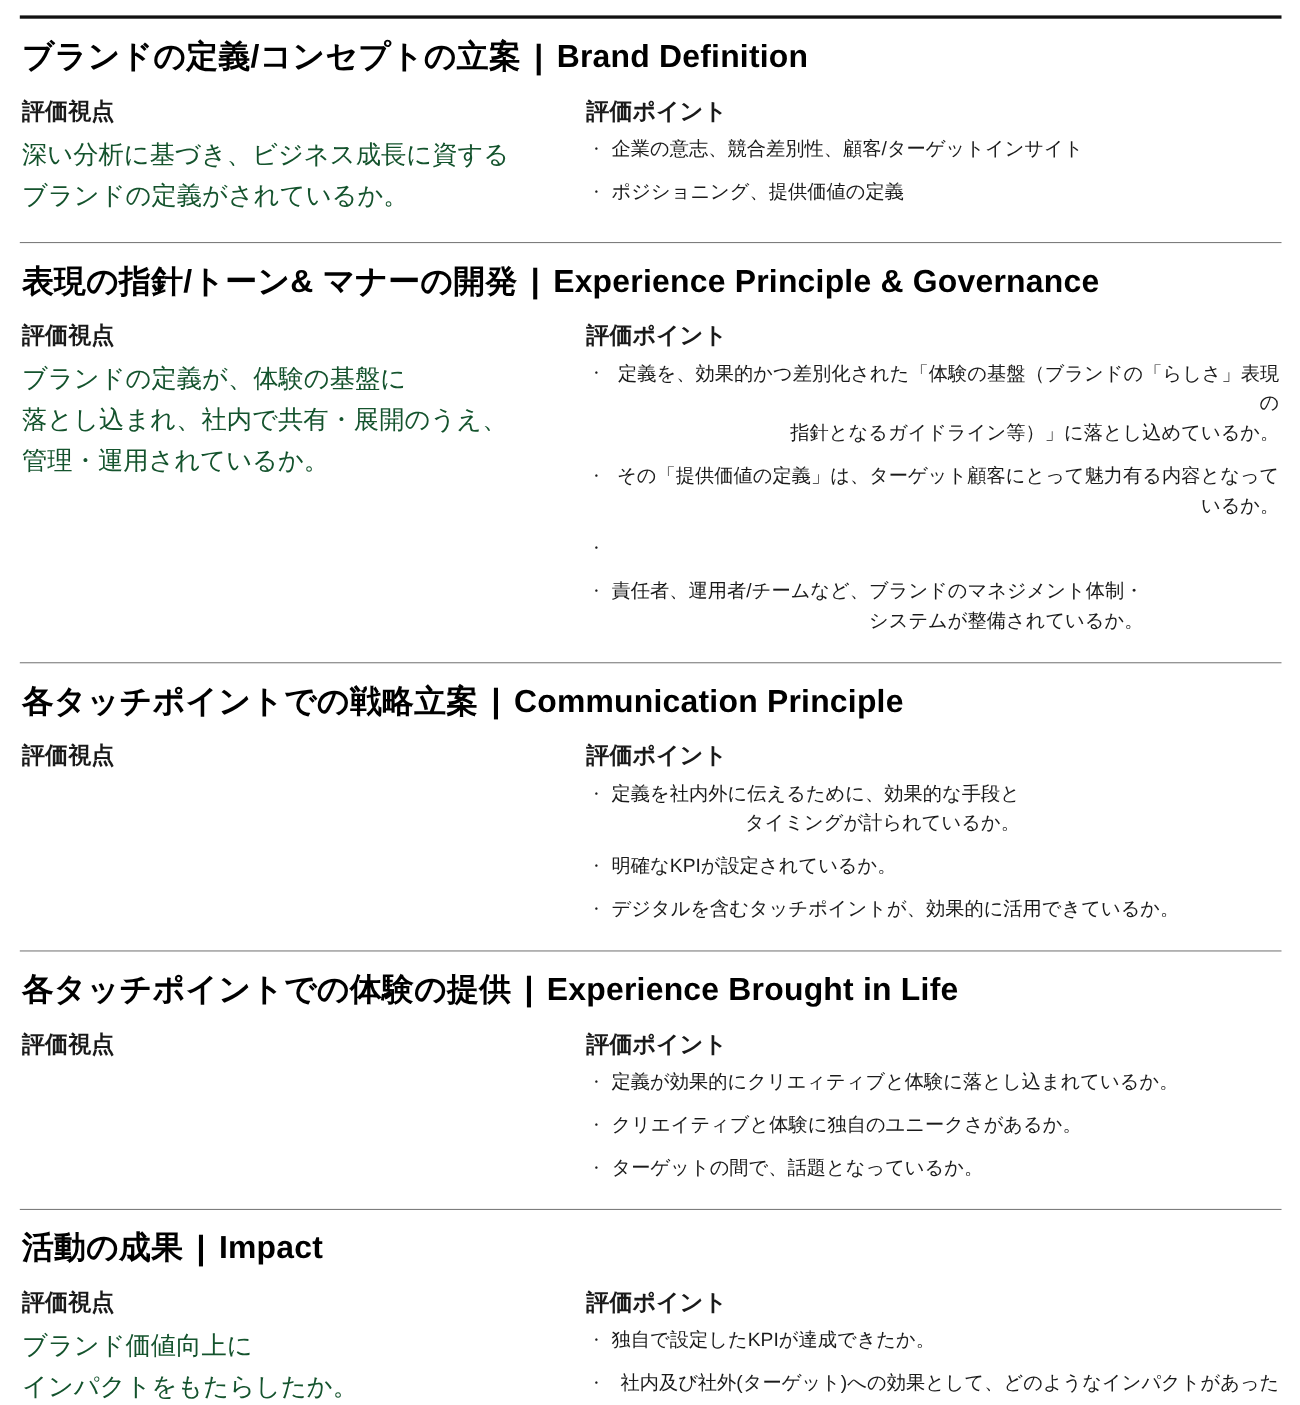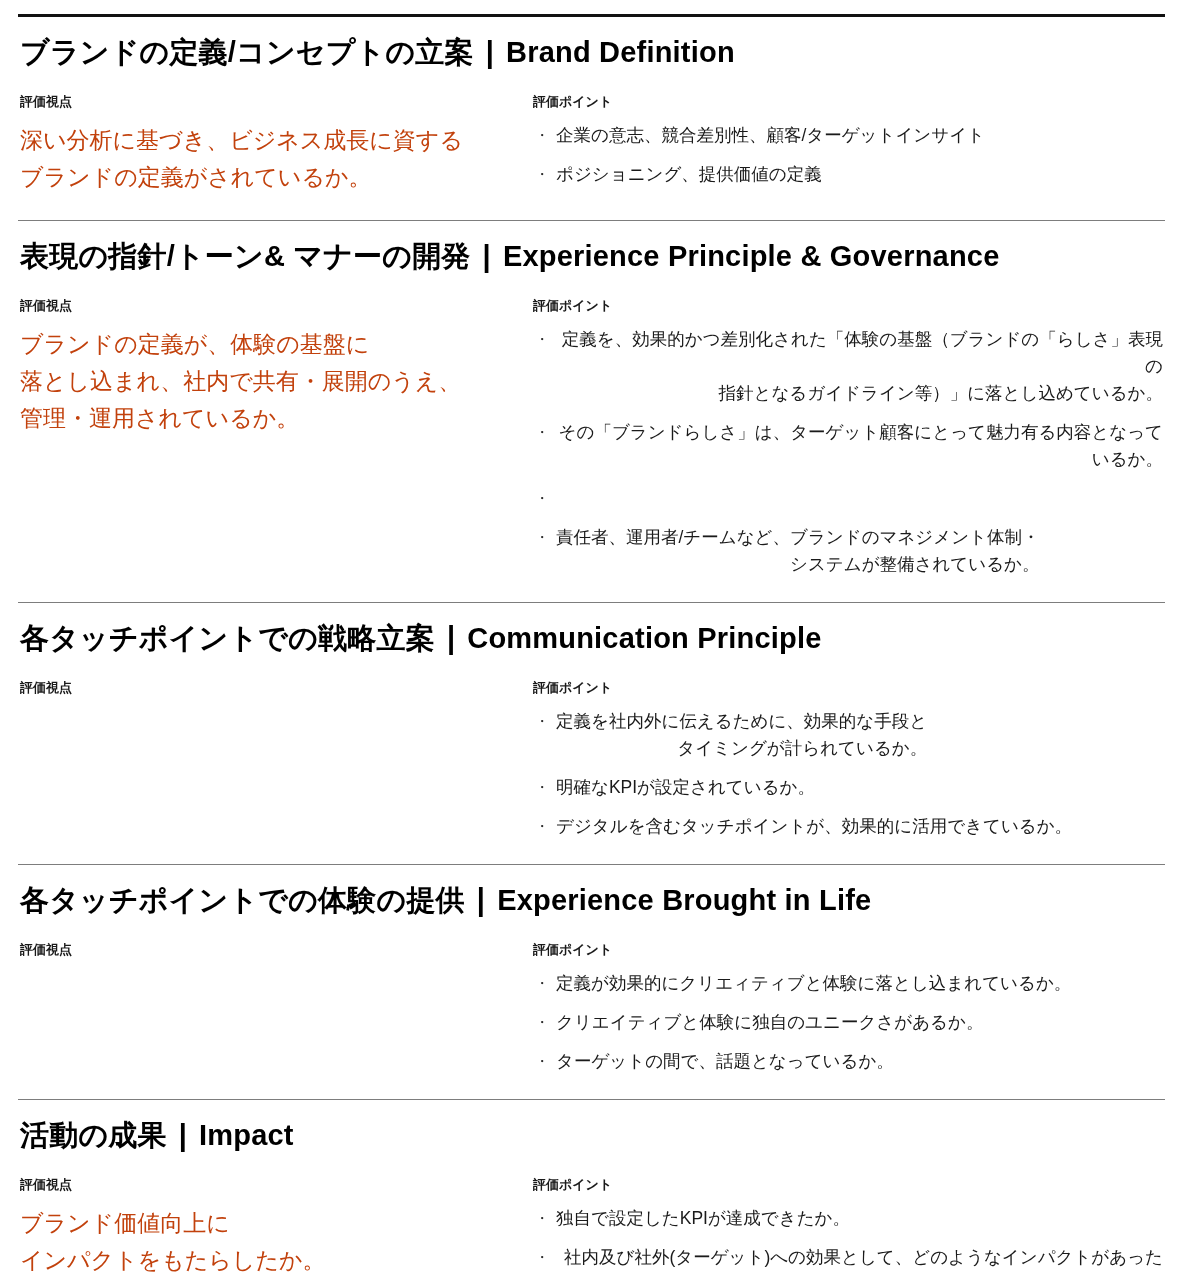--- a/index.html
+++ b/index.html
@@ -40,32 +40,32 @@
     font-weight: 600;
     transform: scaleY(1.05);
   }
   .cols {
     display: grid;
     grid-template-columns: 483px 1fr;
     column-gap: 30px;
     align-items: start;
   }
   .subhead {
-    font-size: 13px;
+    font-size: 21px;
     font-weight: 700;
     line-height: 22px;
     margin-bottom: 9px;
     color: #1a1a1a;
   }
   .perspective {
     font-size: 23px;
     font-weight: 400;
     line-height: 37px;
     white-space: pre-line;
-    color: #c2410c;
+    color: #14532d;
   }
   ul.points {
     list-style: none;
     margin-top: 2px;
   }
   li.point {
     display: flex;
     align-items: flex-start;
     margin-bottom: 12px;
     font-size: 17.5px;
@@ -131,21 +131,21 @@
         <ul class="points">
 
             <li class="point">
               <span class="dot">・</span>
               <span class="txt">定義を、効果的かつ差別化された「体験の基盤（ブランドの「らしさ」表現の
 指針となるガイドライン等）」に落とし込めているか。</span>
             </li>
 
             <li class="point">
               <span class="dot">・</span>
-              <span class="txt">その「ブランドらしさ」は、ターゲット顧客にとって魅力有る内容となっているか。</span>
+              <span class="txt">その「提供価値の定義」は、ターゲット顧客にとって魅力有る内容となっているか。</span>
             </li>
 
             <li class="point">
               <span class="dot">・</span>
             </li>
 
             <li class="point">
               <span class="dot">・</span>
               <span class="txt">責任者、運用者/チームなど、ブランドのマネジメント体制・
 システムが整備されているか。</span>

